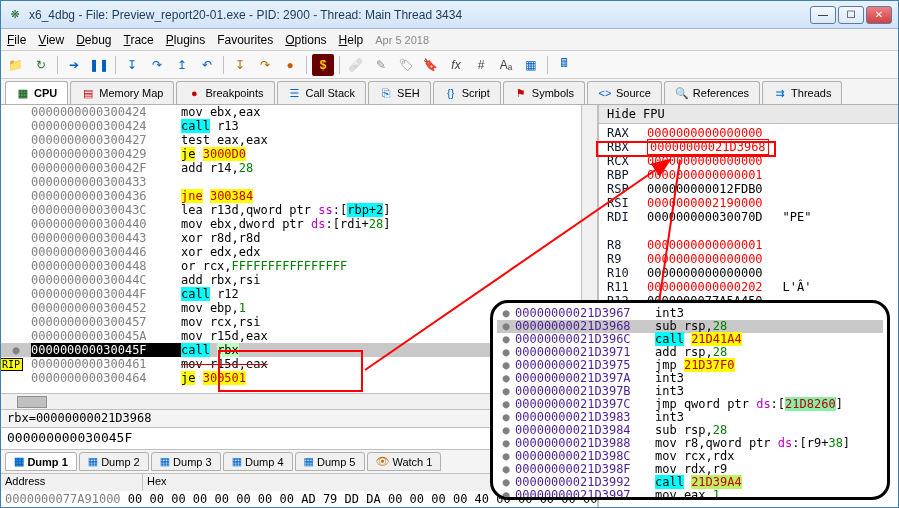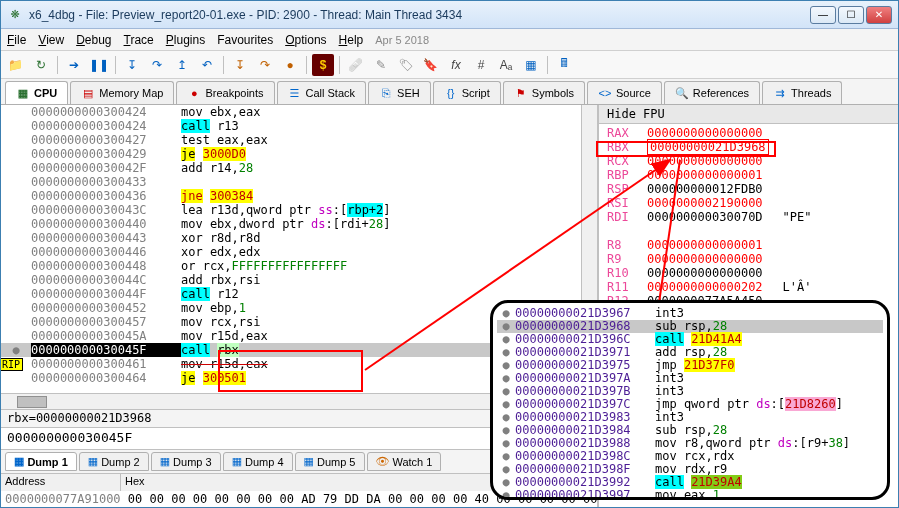--- a/index.html
+++ b/index.html
@@ -36,21 +36,21 @@
 .mnemonic-je { background: #ffff00; }
 .mnemonic-jne { background: #ffff00; color: #c00000; }
 .kw-red { color: #000000; }
 .seg { color: #c000c0; }
 .num { color: #008000; }
 .hl-box { background: #c0ffc0; }
 .regpanel { width: 300px; display: flex; flex-direction: column; border-left: 1px solid #c0c0c0; }
 .regpanel .hidefpu { background: #e8e8e8; border-bottom: 1px solid #c0c0c0; padding: 2px 8px; font-family: Consolas, monospace; font-size: 12px; }
 .reglist { flex: 1; overflow: auto; font-family: Consolas, monospace; font-size: 12px; line-height: 14px; padding: 2px 8px; background: #fff; }
 .regrow { white-space: pre; }
-.regname { color: #ec4899; display: inline-block; width: 40px; }
+.regname { color: #0f172a; display: inline-block; width: 40px; }
 .regval-red { color: #ff0000; }
 .regval-black { color: #000; }
 .regcmt { color: #000; margin-left: 20px; }
 .statusbar { height: 18px; border-top: 1px solid #c0c0c0; padding: 1px 6px; font-family: Consolas, monospace; font-size: 12px; background: #f4f4f4; }
 .bottombar { height: 22px; border-top: 1px solid #c0c0c0; padding: 2px 6px; font-family: Consolas, monospace; font-size: 13px; background: #fff; }
 .dump-tabs { height: 24px; display: flex; align-items: center; border-top: 1px solid #c0c0c0; background: #f4f4f4; padding: 0 4px; gap: 2px; }
 .dump-tab { padding: 2px 8px; border: 1px solid #b0b0b0; border-radius: 3px 3px 0 0; background: #f0f0f0; cursor: pointer; display: flex; align-items: center; gap: 3px; font-size: 11px; }
 .dump-tab.active { background: #fff; font-weight: bold; }
 .dump-header { height: 18px; display: flex; background: #f0f0f0; border-top: 1px solid #c0c0c0; font-size: 11px; }
 .dump-header div { border-right: 1px solid #c0c0c0; padding: 1px 4px; }
@@ -218,21 +218,21 @@
         <div class="dump-tab">
             <span style="color:#06c">▦</span>
             <span>Dump 5</span>
           </div>
         <div class="dump-tab">
             <span style="color:#c60">👁</span>
             <span>Watch 1</span>
           </div>
       </div>
       <div class="dump-header">
-        <div style="width:120px">Address</div>
+        <div style="width:142px">Address</div>
         <div style="flex:1">Hex</div>
         <div style="width:30px">AS</div>
       </div>
       <div class="dump-body">
         <span style="color:#808080">0000000077A91000</span> <span>00 00 00 00 00 00 00 00 AD 79 DD DA 00 00 00 00 40 00 00 00 00 00 00 00</span>
       </div>
     </div>
 
     <div class="regpanel">
       <div class="hidefpu">Hide FPU</div>
@@ -271,22 +271,22 @@
 
 <div class="inset" style="left:490px; top:300px; width:400px; height:200px">
   <div class="inset-body" id="inset-body">
       <div class="irow"><span class="gutter">●</span><span class="addr">00000000021D3967</span><span class="instr">int3</span></div>
       <div class="irow hl"><span class="gutter">●</span><span class="addr">00000000021D3968</span><span class="instr">sub rsp,<span class="num">28</span></span></div>
       <div class="irow"><span class="gutter">●</span><span class="addr">00000000021D396C</span><span class="instr"><span class="mnemonic-call">call</span> <span style="background:#ffff00;color:#c00000">21D41A4</span></span></div>
       <div class="irow"><span class="gutter">●</span><span class="addr">00000000021D3971</span><span class="instr">add rsp,<span class="num">28</span></span></div>
       <div class="irow"><span class="gutter">●</span><span class="addr">00000000021D3975</span><span class="instr"><span class="kw-red">jmp</span> <span style="background:#ffff00;color:#c00000">21D37F0</span></span></div>
       <div class="irow"><span class="gutter">●</span><span class="addr">00000000021D397A</span><span class="instr">int3</span></div>
       <div class="irow"><span class="gutter">●</span><span class="addr">00000000021D397B</span><span class="instr">int3</span></div>
-      <div class="irow"><span class="gutter">●</span><span class="addr">00000000021D397C</span><span class="instr"><span class="kw-red">jmp qword ptr</span> <span class="seg">ds</span>:[<span style="background:#f9a8d4;color:#c00000">21D8260</span>]</span></div>
+      <div class="irow"><span class="gutter">●</span><span class="addr">00000000021D397C</span><span class="instr"><span class="kw-red">jmp qword ptr</span> <span class="seg">ds</span>:[<span style="background:#86efac;color:#c00000">21D8260</span>]</span></div>
       <div class="irow"><span class="gutter">●</span><span class="addr">00000000021D3983</span><span class="instr">int3</span></div>
       <div class="irow"><span class="gutter">●</span><span class="addr">00000000021D3984</span><span class="instr">sub rsp,<span class="num">28</span></span></div>
       <div class="irow"><span class="gutter">●</span><span class="addr">00000000021D3988</span><span class="instr">mov r8,qword ptr <span class="seg">ds</span>:[r9+<span class="num">38</span>]</span></div>
       <div class="irow"><span class="gutter">●</span><span class="addr">00000000021D398C</span><span class="instr">mov rcx,rdx</span></div>
       <div class="irow"><span class="gutter">●</span><span class="addr">00000000021D398F</span><span class="instr">mov rdx,r9</span></div>
-      <div class="irow"><span class="gutter">●</span><span class="addr">00000000021D3992</span><span class="instr"><span class="mnemonic-call">call</span> <span style="background:#84cc16;color:#c00000">21D39A4</span></span></div>
+      <div class="irow"><span class="gutter">●</span><span class="addr">00000000021D3992</span><span class="instr"><span class="mnemonic-call">call</span> <span style="background:#bef264;color:#c00000">21D39A4</span></span></div>
       <div class="irow"><span class="gutter">●</span><span class="addr">00000000021D3997</span><span class="instr">mov eax,<span class="num">1</span></span></div>
     </div>
 </div>
 
 </body></html>

